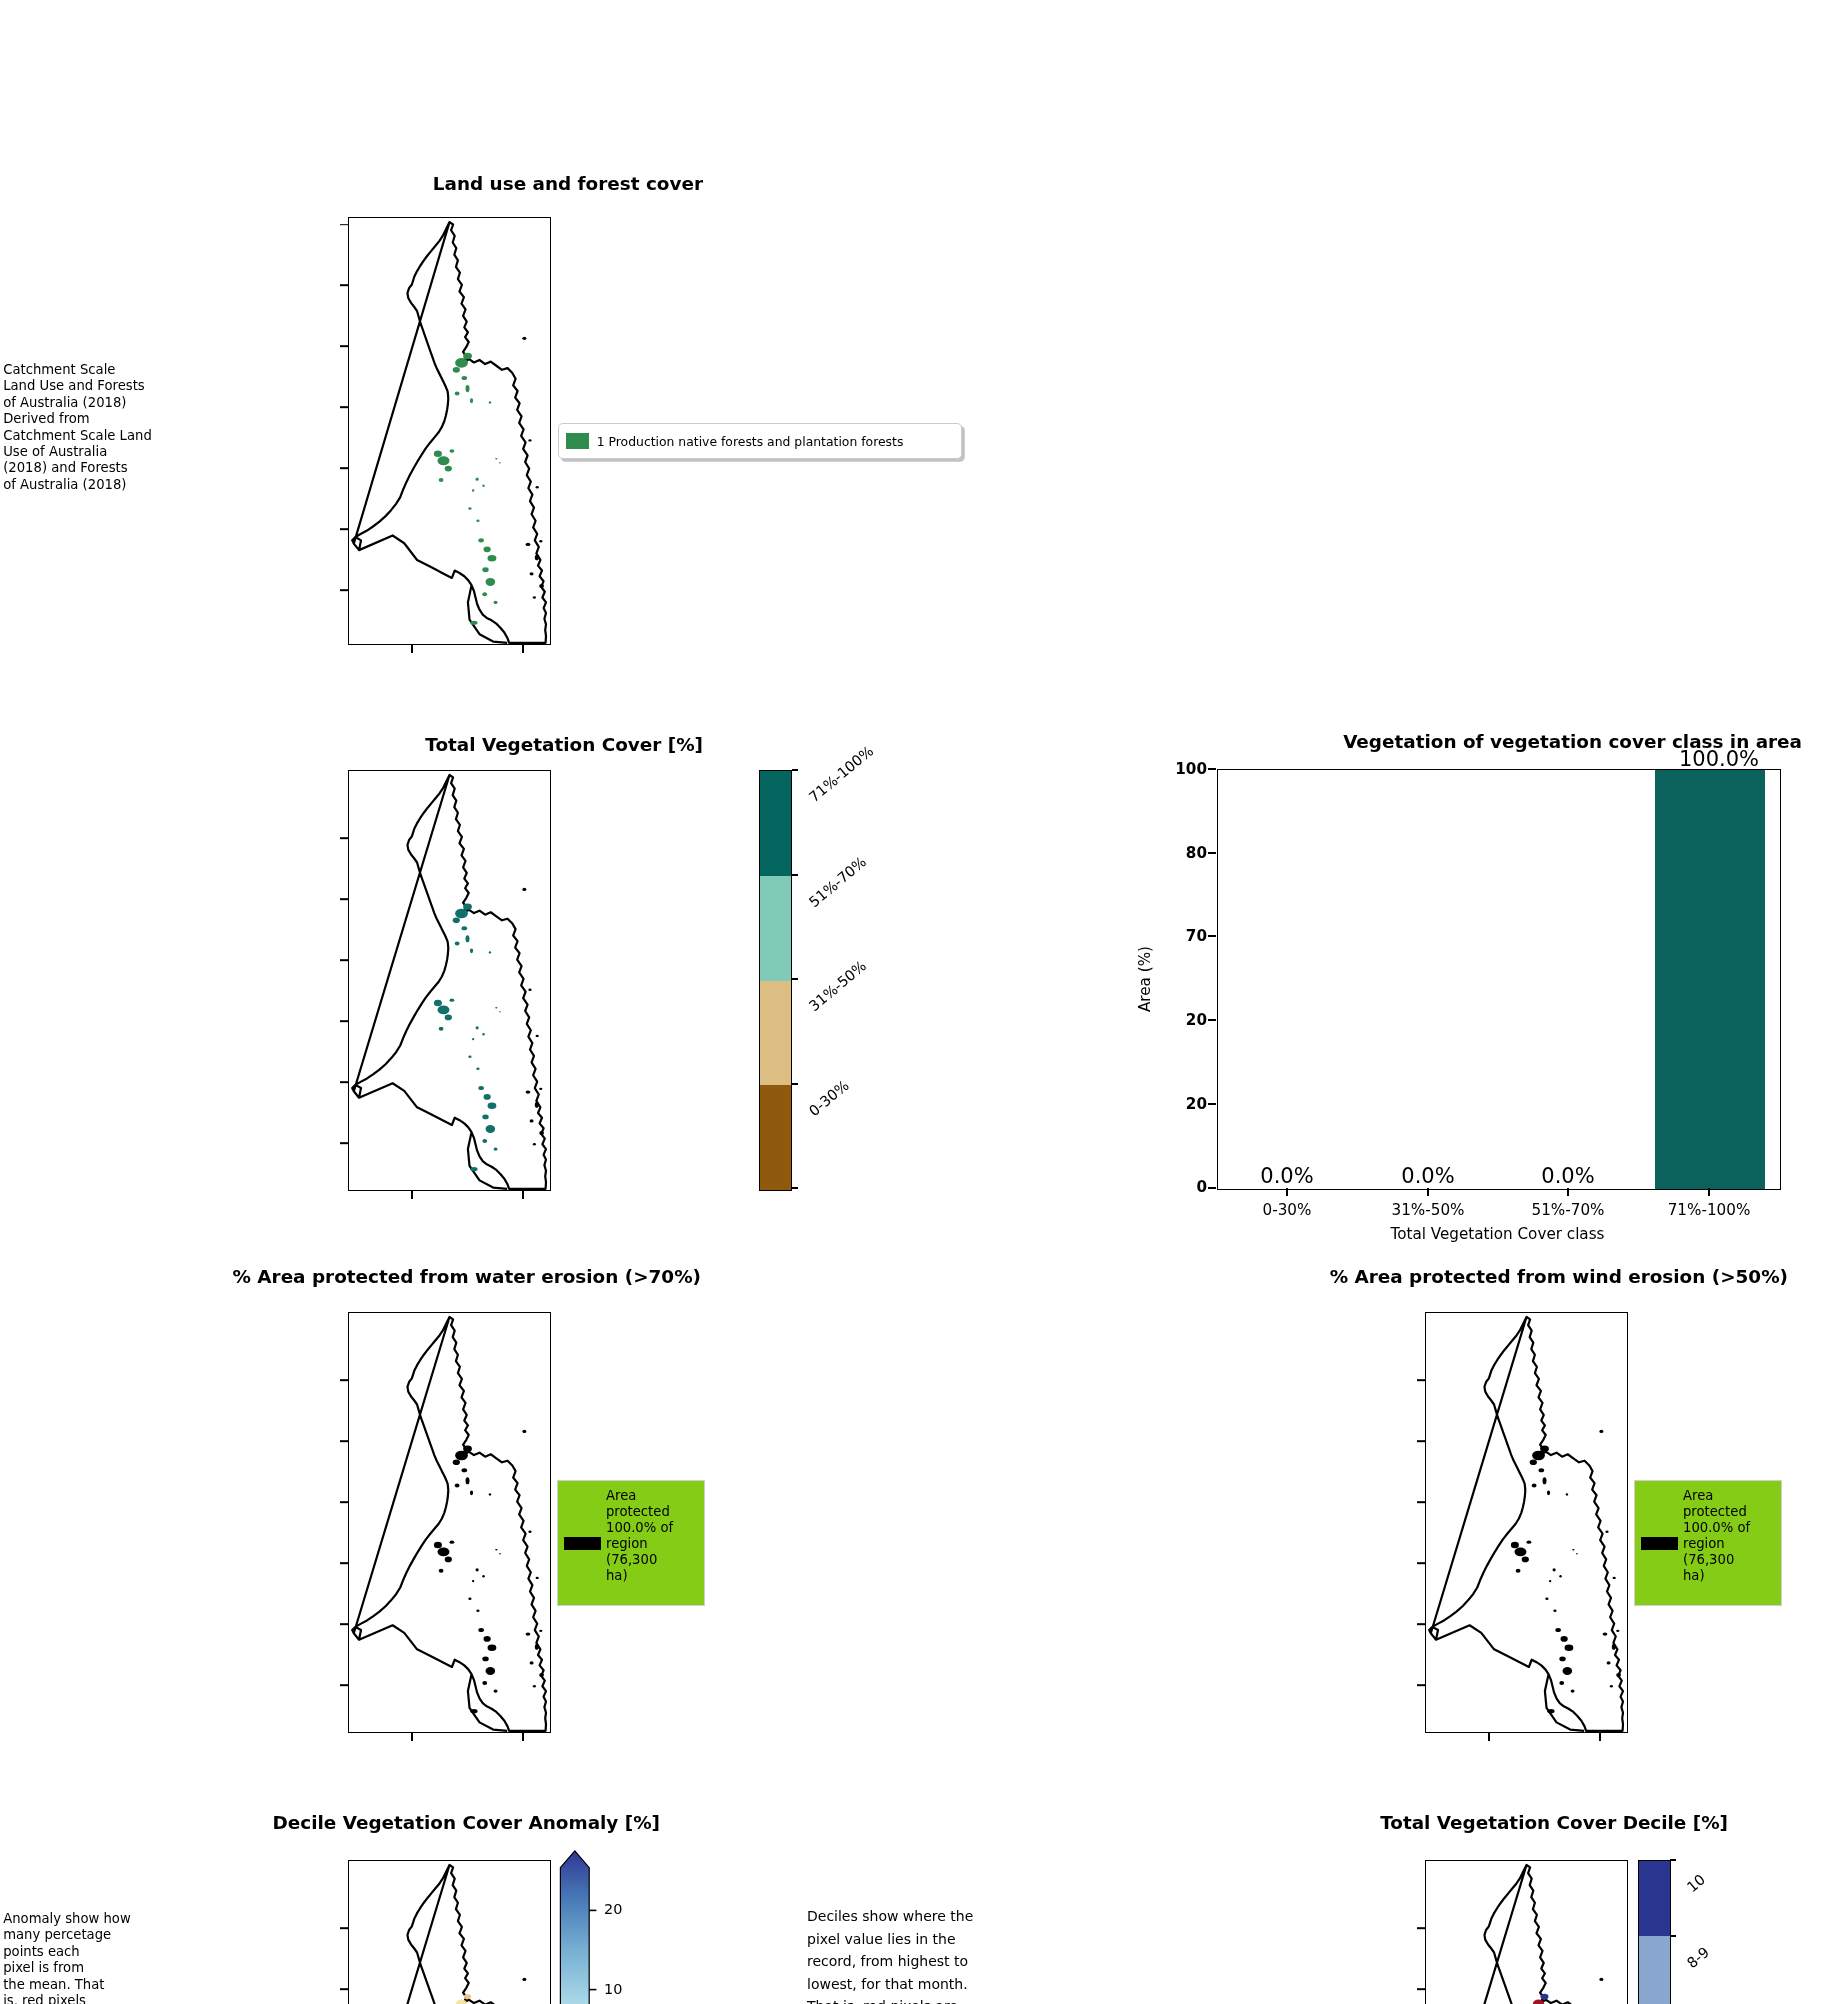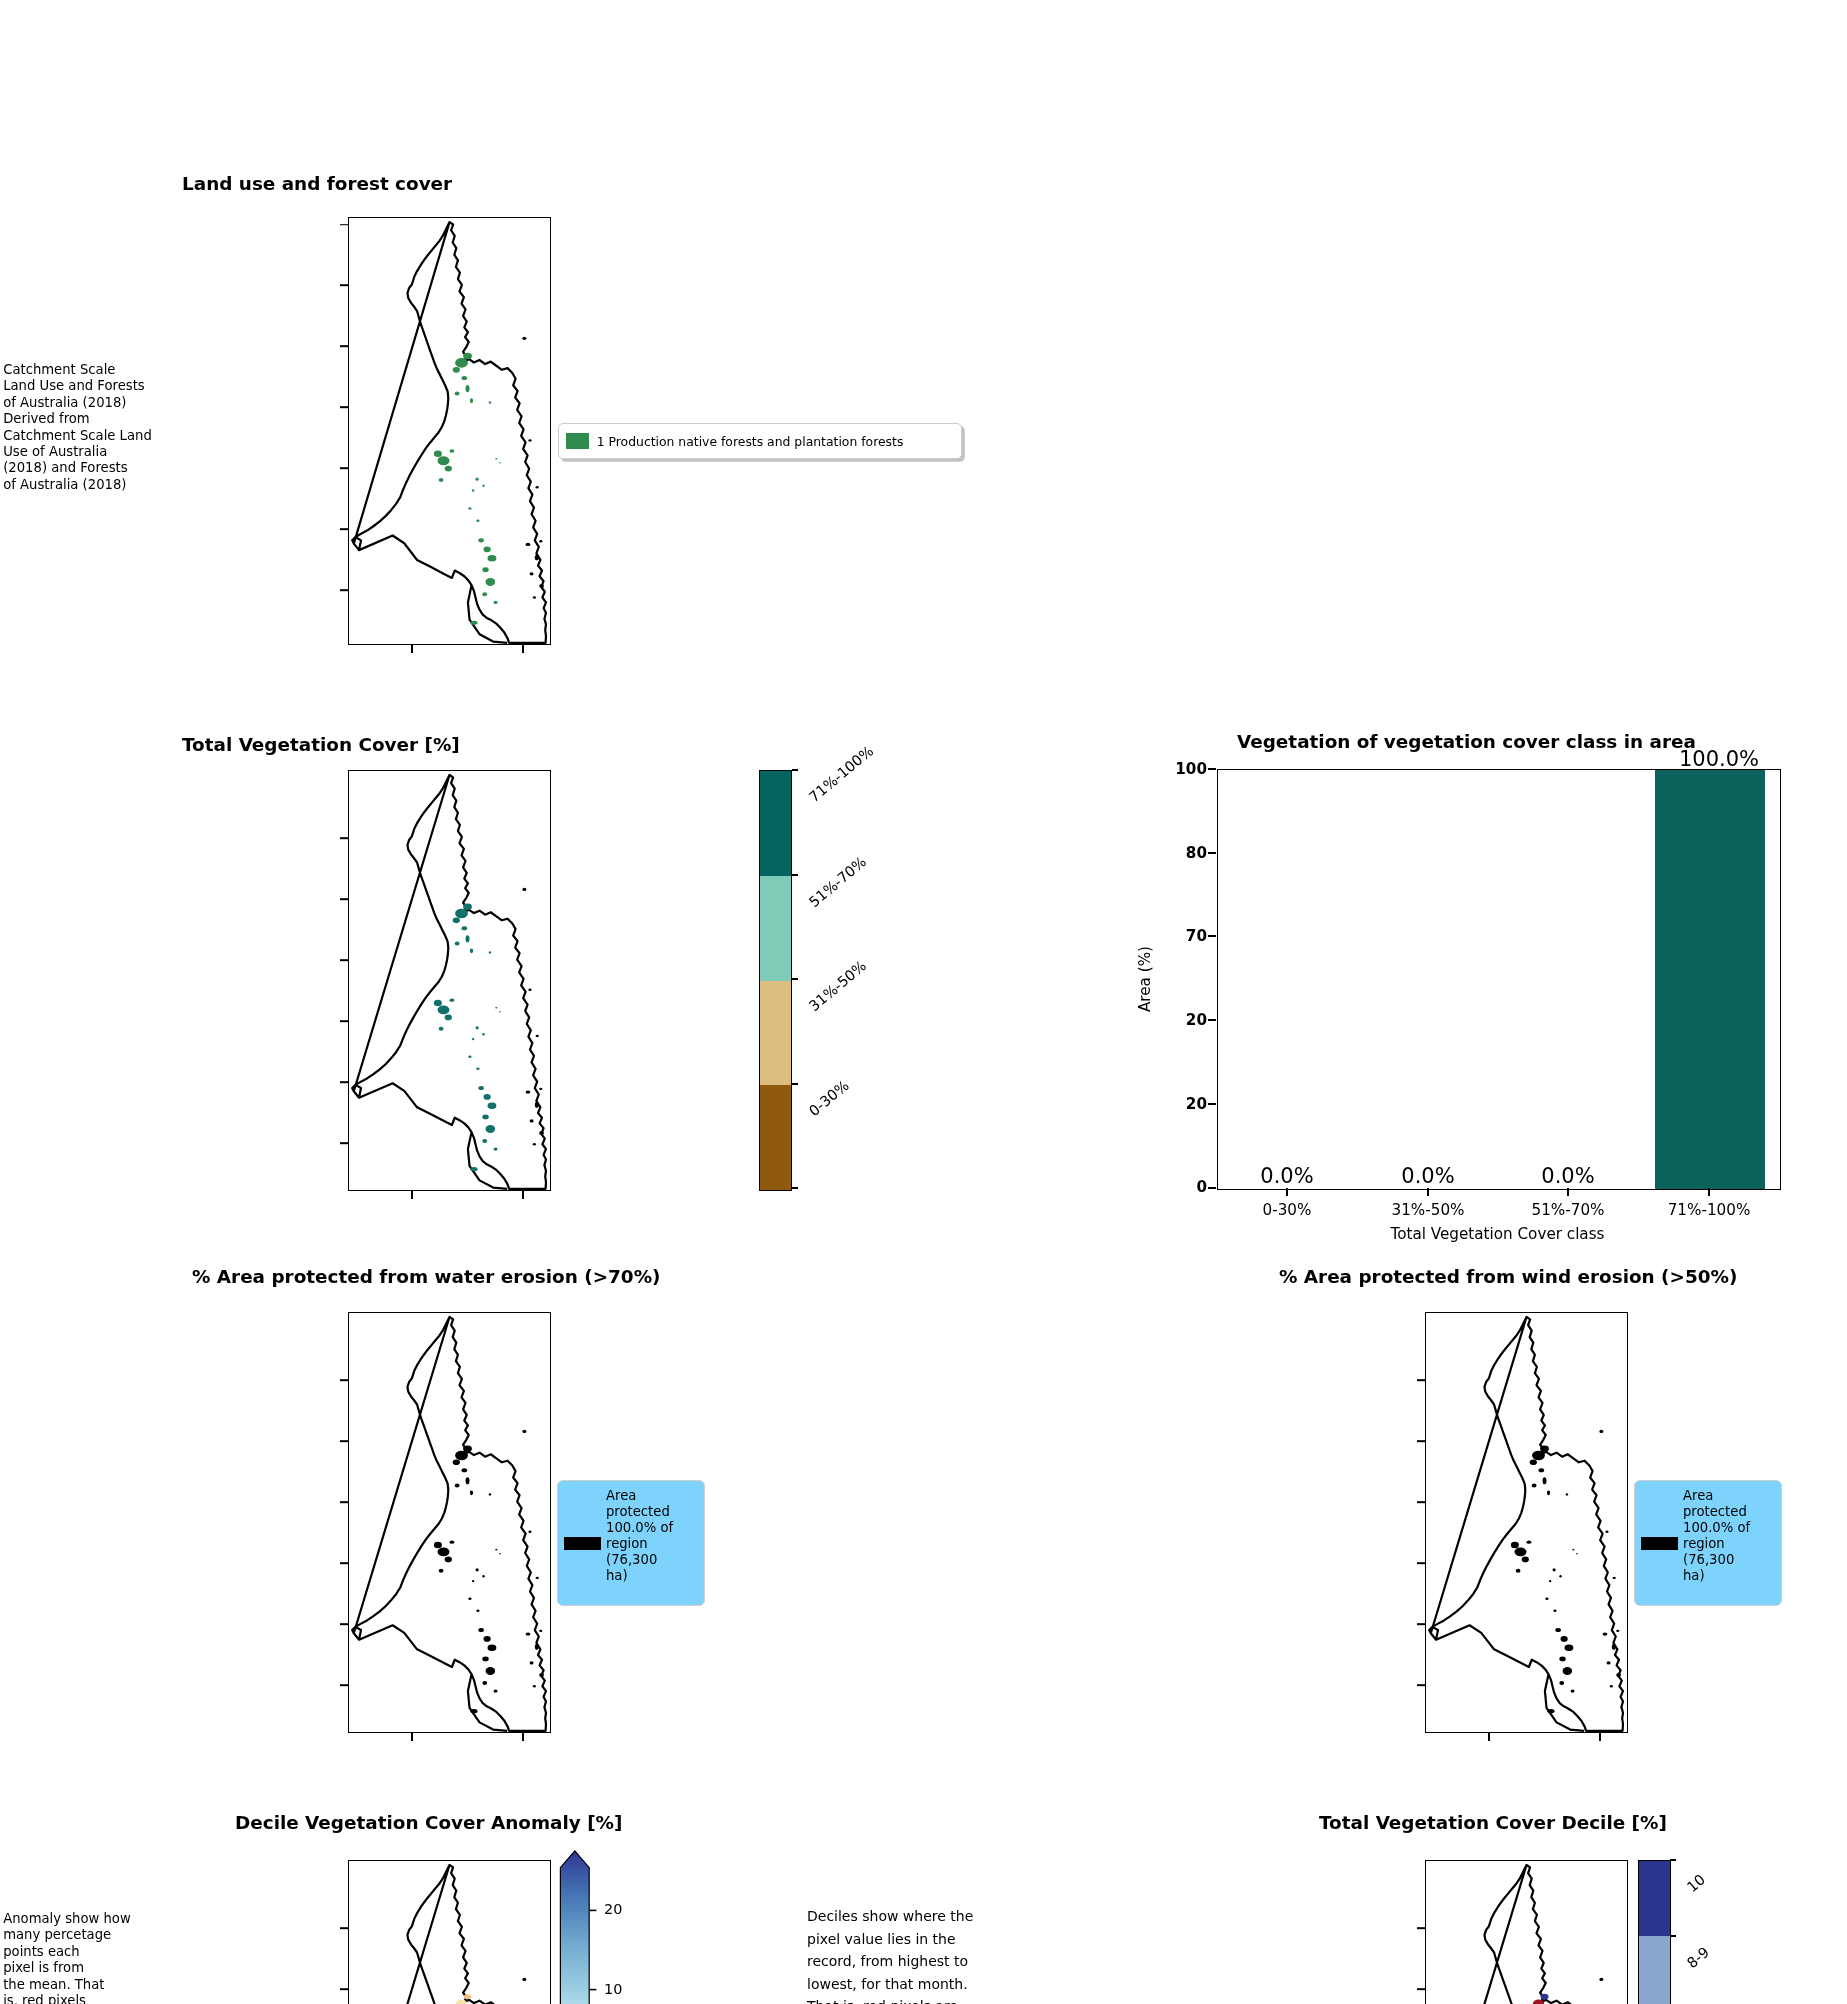--- a/index.html
+++ b/index.html
@@ -1,36 +1,36 @@
 <!DOCTYPE html>
 <html style="font-size:6.4px"><head>
 <meta charset="utf-8">
 <style>
   html,body{margin:0;padding:0;background:#ffffff;}
   #page{position:relative;width:1847px;height:2561px;background:#ffffff;
         font-family:"DejaVu Sans",sans-serif;color:#000;overflow:hidden;}
   .abs{position:absolute;}
-  .panel-title{font-weight:bold;font-size:18.4px;text-align:left;letter-spacing:0;}
+  .panel-title{font-weight:bold;font-size:18.4px;text-align:right;letter-spacing:0;}
   .page-title{font-weight:bold;font-size:31px;letter-spacing:-0.4px;}
   .note{font-size:13.2px;line-height:16.4px;white-space:pre-line;}
   .note-big{font-size:14px;line-height:22.5px;white-space:pre-line;}
   
   .map-box{border:1.2px solid #000;background:#fff;}
   .map-box svg{display:block;width:100%;height:100%;}
   .map-box::before{content:"";position:absolute;left:-8.8px;top:0;width:8px;height:100%;
      background:repeating-linear-gradient(to bottom,transparent 0 59px,#000 59px 61px);
      background-position:0 7.2px;}
   .map-box::after{content:"";position:absolute;left:0;bottom:-8.8px;height:8px;width:100%;
      background:linear-gradient(to right,transparent 0 31%,#000 31% calc(31% + 2px),transparent calc(31% + 2px) 86%,#000 86% calc(86% + 2px),transparent calc(86% + 2px));}
   
   .legend-fancy{background:#fff;border:0.8px solid #cccccc;border-radius:4.8px;
      box-shadow:2.8px 2.8px 0 rgba(120,120,120,.45);display:flex;align-items:center;padding:0 7.2px;gap:8px;}
   .legend-swatch{width:22.5px;height:15.2px;background:#2f8b4e;flex:0 0 auto;}
   .legend-label{font-size:12.4px;}
-  .legend-box3{background:#7dd3fc;border:1.2px solid #cfcfcf;border-radius:6px;display:flex;}
+  .legend-box3{background:#84cc16;border:1.2px solid #cfcfcf;border-radius:0;display:flex;}
   .legend-box3 .swcol{width:48px;display:flex;align-items:center;justify-content:center;}
   .legend-box3 .sw{width:37px;height:13px;background:#000;}
   .legend-box3 .txt{font-size:13.2px;line-height:16px;white-space:pre-line;padding:7.2px 2.4px 0 0;}
   
   .cbar{border:1.2px solid #000;display:flex;flex-direction:column;}
   .cbar .seg{width:100%;}
   .cbar-tick{position:absolute;width:6.4px;height:1.6px;background:#000;}
   .cbar-label{position:absolute;font-size:14.4px;transform:rotate(-40deg);transform-origin:0 0;white-space:nowrap;}
   .cb-anom-label{position:absolute;font-size:14.4px;white-space:nowrap;}
   

